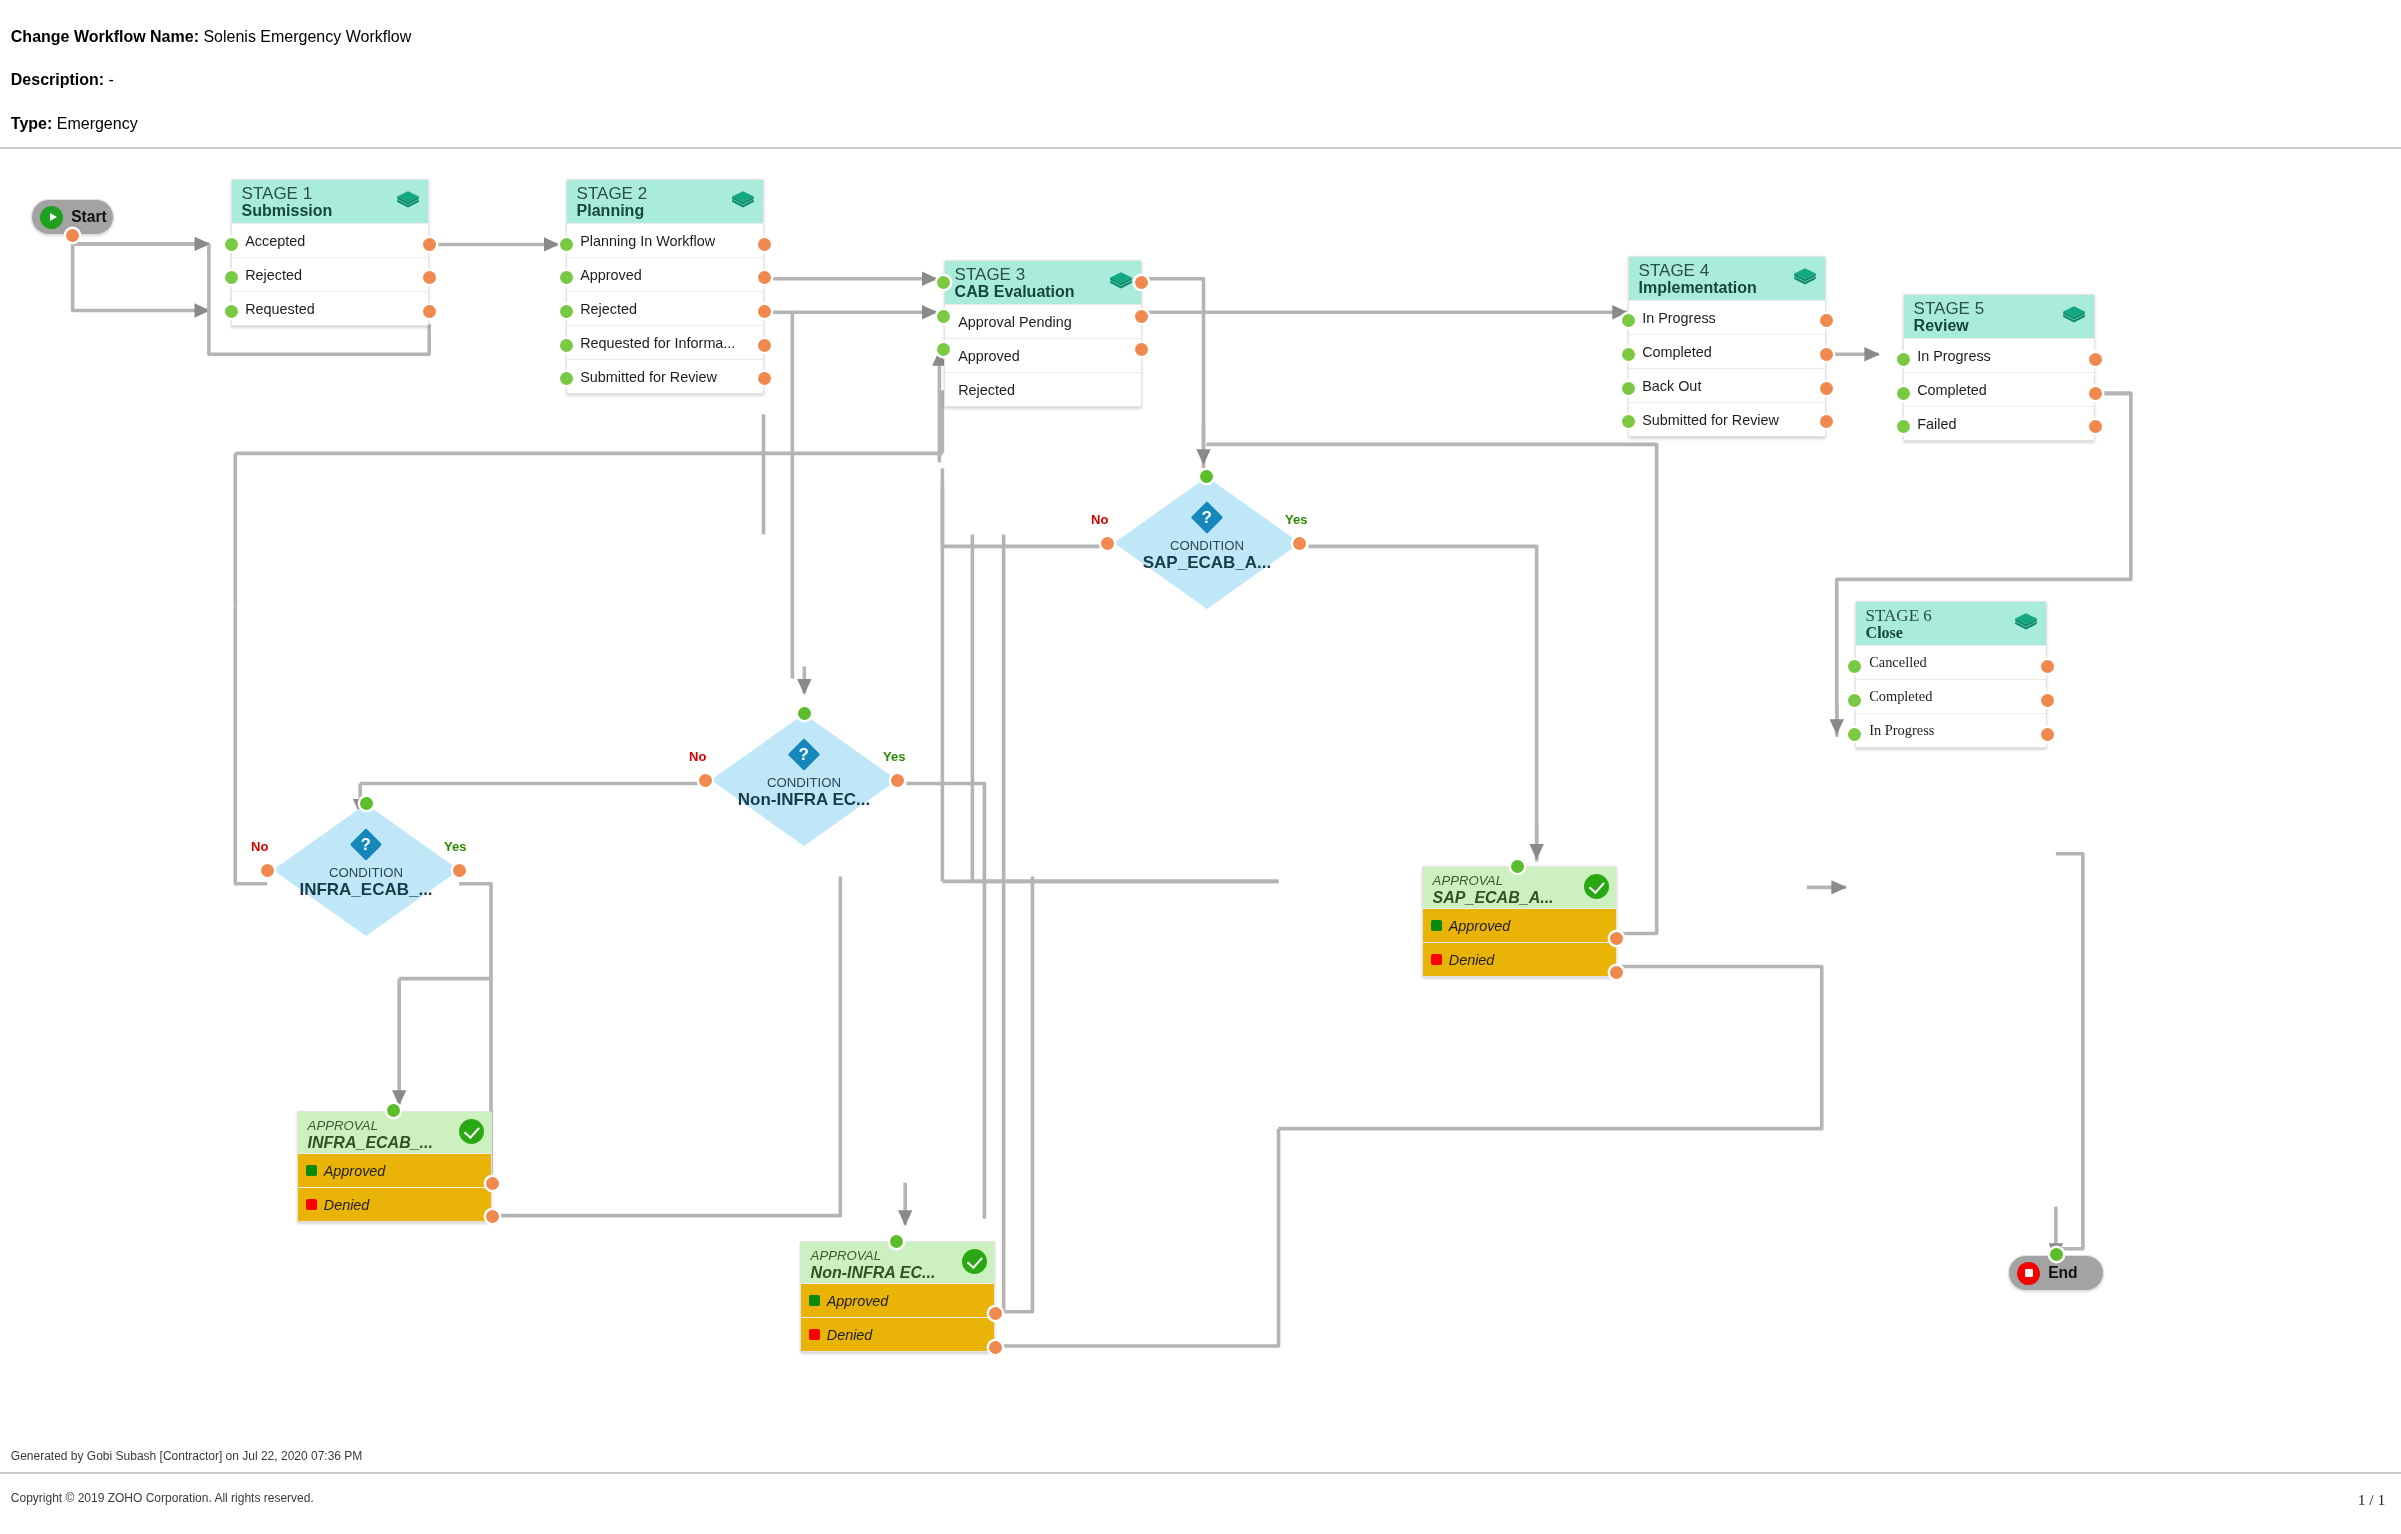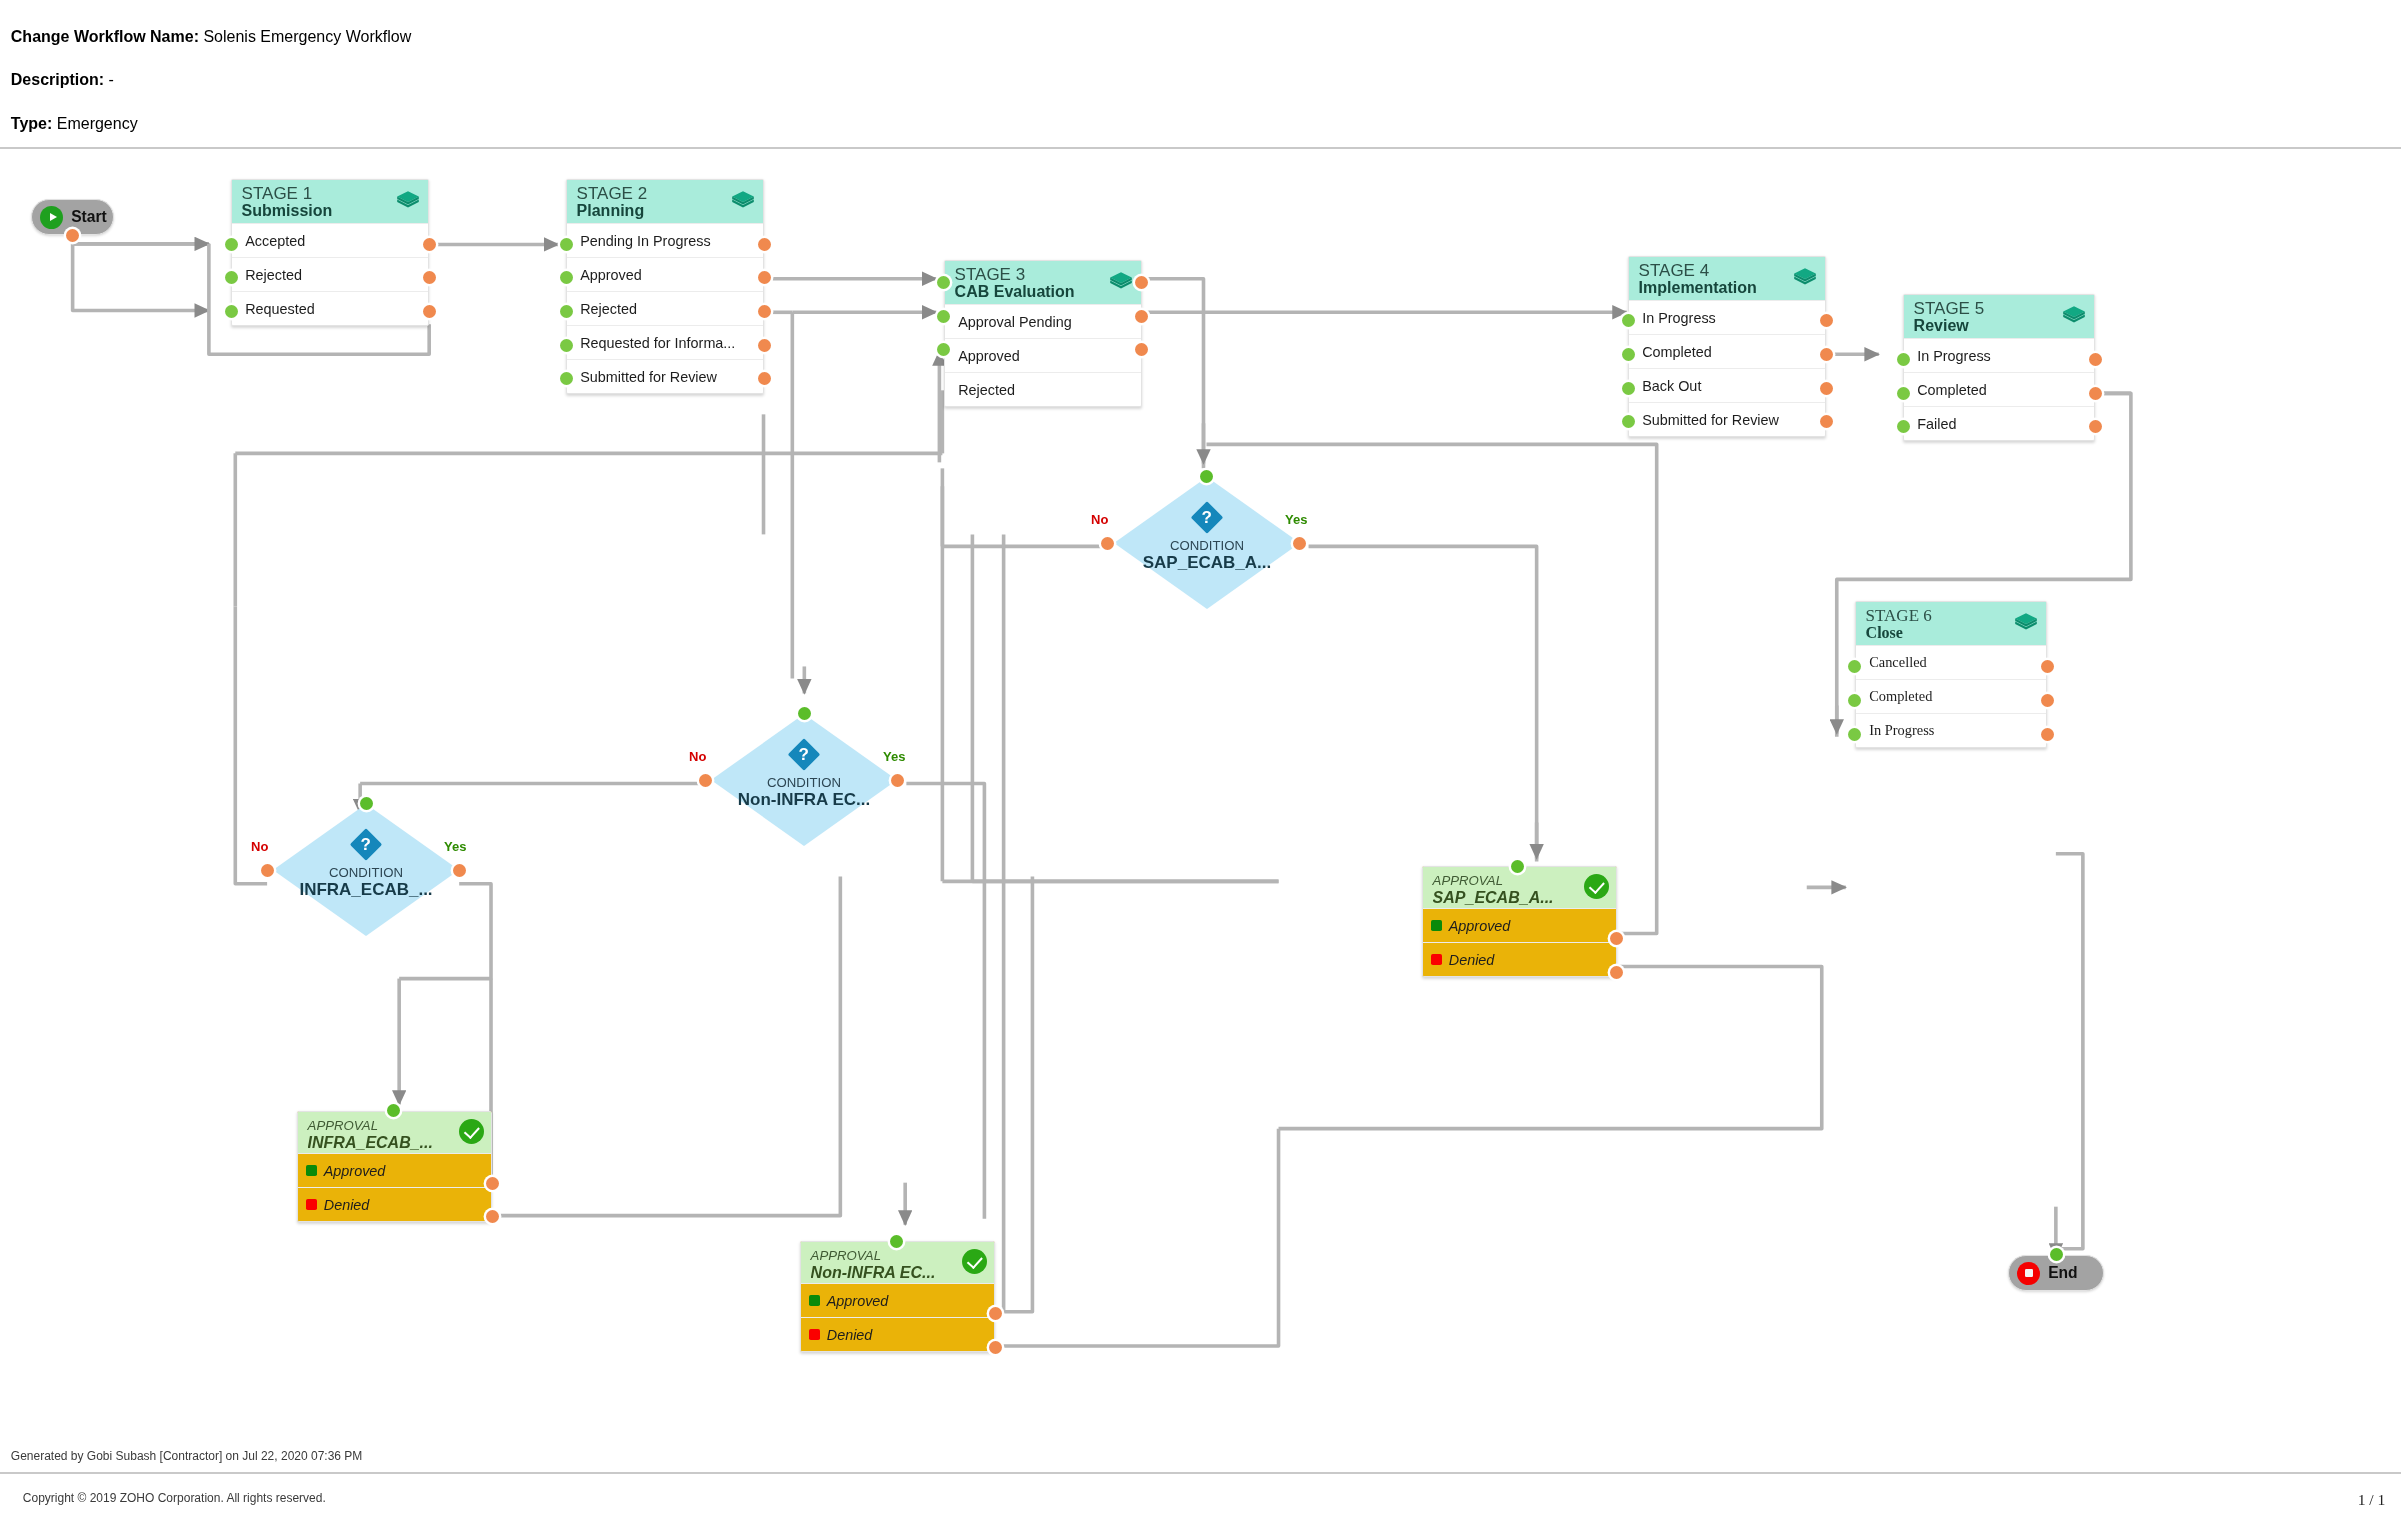--- a/index.html
+++ b/index.html
@@ -14,21 +14,21 @@
   #meta-name{top:28px;}
   #meta-desc{top:71px;}
   #meta-type{top:115px;}
 
   .hrule{position:absolute;left:0;width:2401px;height:1.8px;background:#c9c9c9;}
   #rule-top{top:147px;}
   #rule-foot{top:1472px;}
 
   .footer-text{position:absolute;left:10.8px;font-size:12px;color:#3a3a3a;}
   #footer-generated{top:1449px;}
-  #footer-copyright{top:1491px;margin-left:12px;}
+  #footer-copyright{top:1491px;}
   #page-number{position:absolute;right:15.6px;top:1491px;font-size:15.6px;color:#222;
     font-family:"Liberation Serif", serif;}
 
   
   #canvas{position:absolute;left:0;top:150px;width:2401px;height:1291px;}
   #wires{position:absolute;left:0;top:0;width:2401px;height:1291px;}
 
   
   .pill{position:absolute;height:36px;border:1.2px solid #e2e2e2;border-radius:18px;
     background:#a3a3a3;box-shadow:0 1.2px 2.4px rgba(0,0,0,.14);
@@ -242,21 +242,21 @@
   <div class="stage" id="stage-2" style="left:566px;top:29px;width:198px;">
     <div class="stage-head">
       <div class="stage-kicker">STAGE 2</div>
       <div class="stage-title">Planning</div>
       <svg class="stage-icon" viewBox="0 0 40 34">
         <path d="M20 2 L38 11 L20 20 L2 11 Z" fill="#12a883"></path>
         <path d="M20 20 L38 11 L38 15 L20 24 L2 15 L2 11 Z" fill="#0d8d6d"></path>
         <path d="M20 25 L38 16 L38 20 L20 29 L2 20 L2 16 Z" fill="#0d8d6d"></path>
       </svg>
     </div>
-    <div class="srow">Pending In Progress</div>
+    <div class="srow">Planning In Workflow</div>
     <div class="srow">Approved</div>
     <div class="srow">Rejected</div>
     <div class="srow">Requested for Informa...</div>
     <div class="srow">Submitted for Review</div>
   </div>
   <div class="port port-in" style="left:560px;top:88px;"></div>
   <div class="port port-out" style="left:758px;top:88px;"></div>
   <div class="port port-in" style="left:560px;top:121px;"></div>
   <div class="port port-out" style="left:758px;top:121px;"></div>
   <div class="port port-in" style="left:560px;top:155px;"></div>

